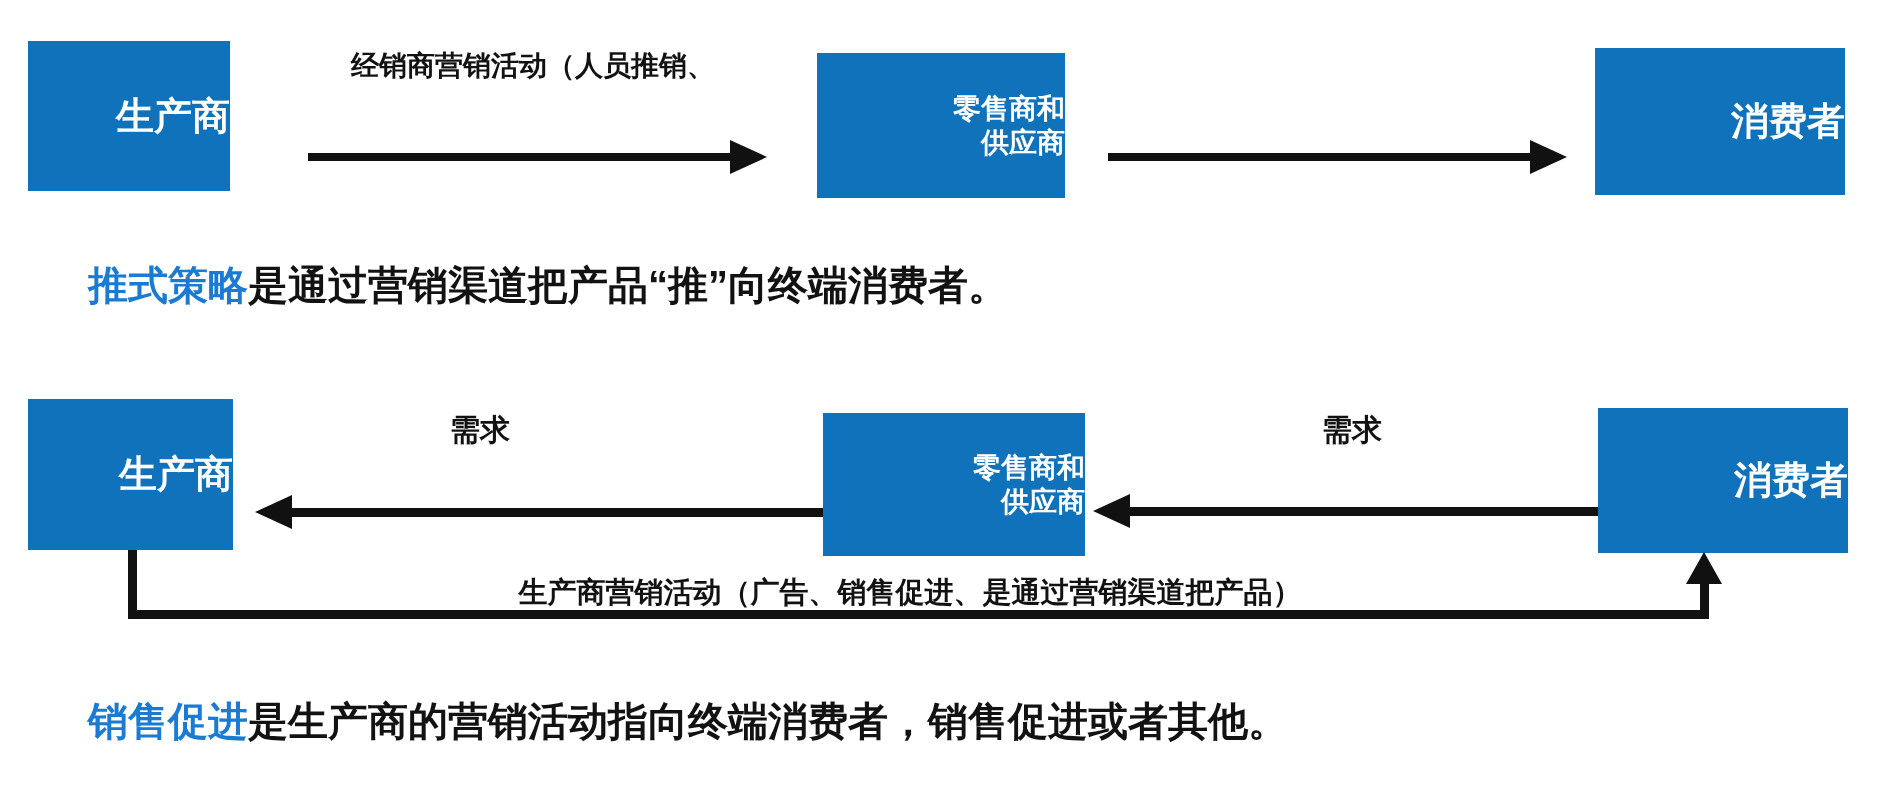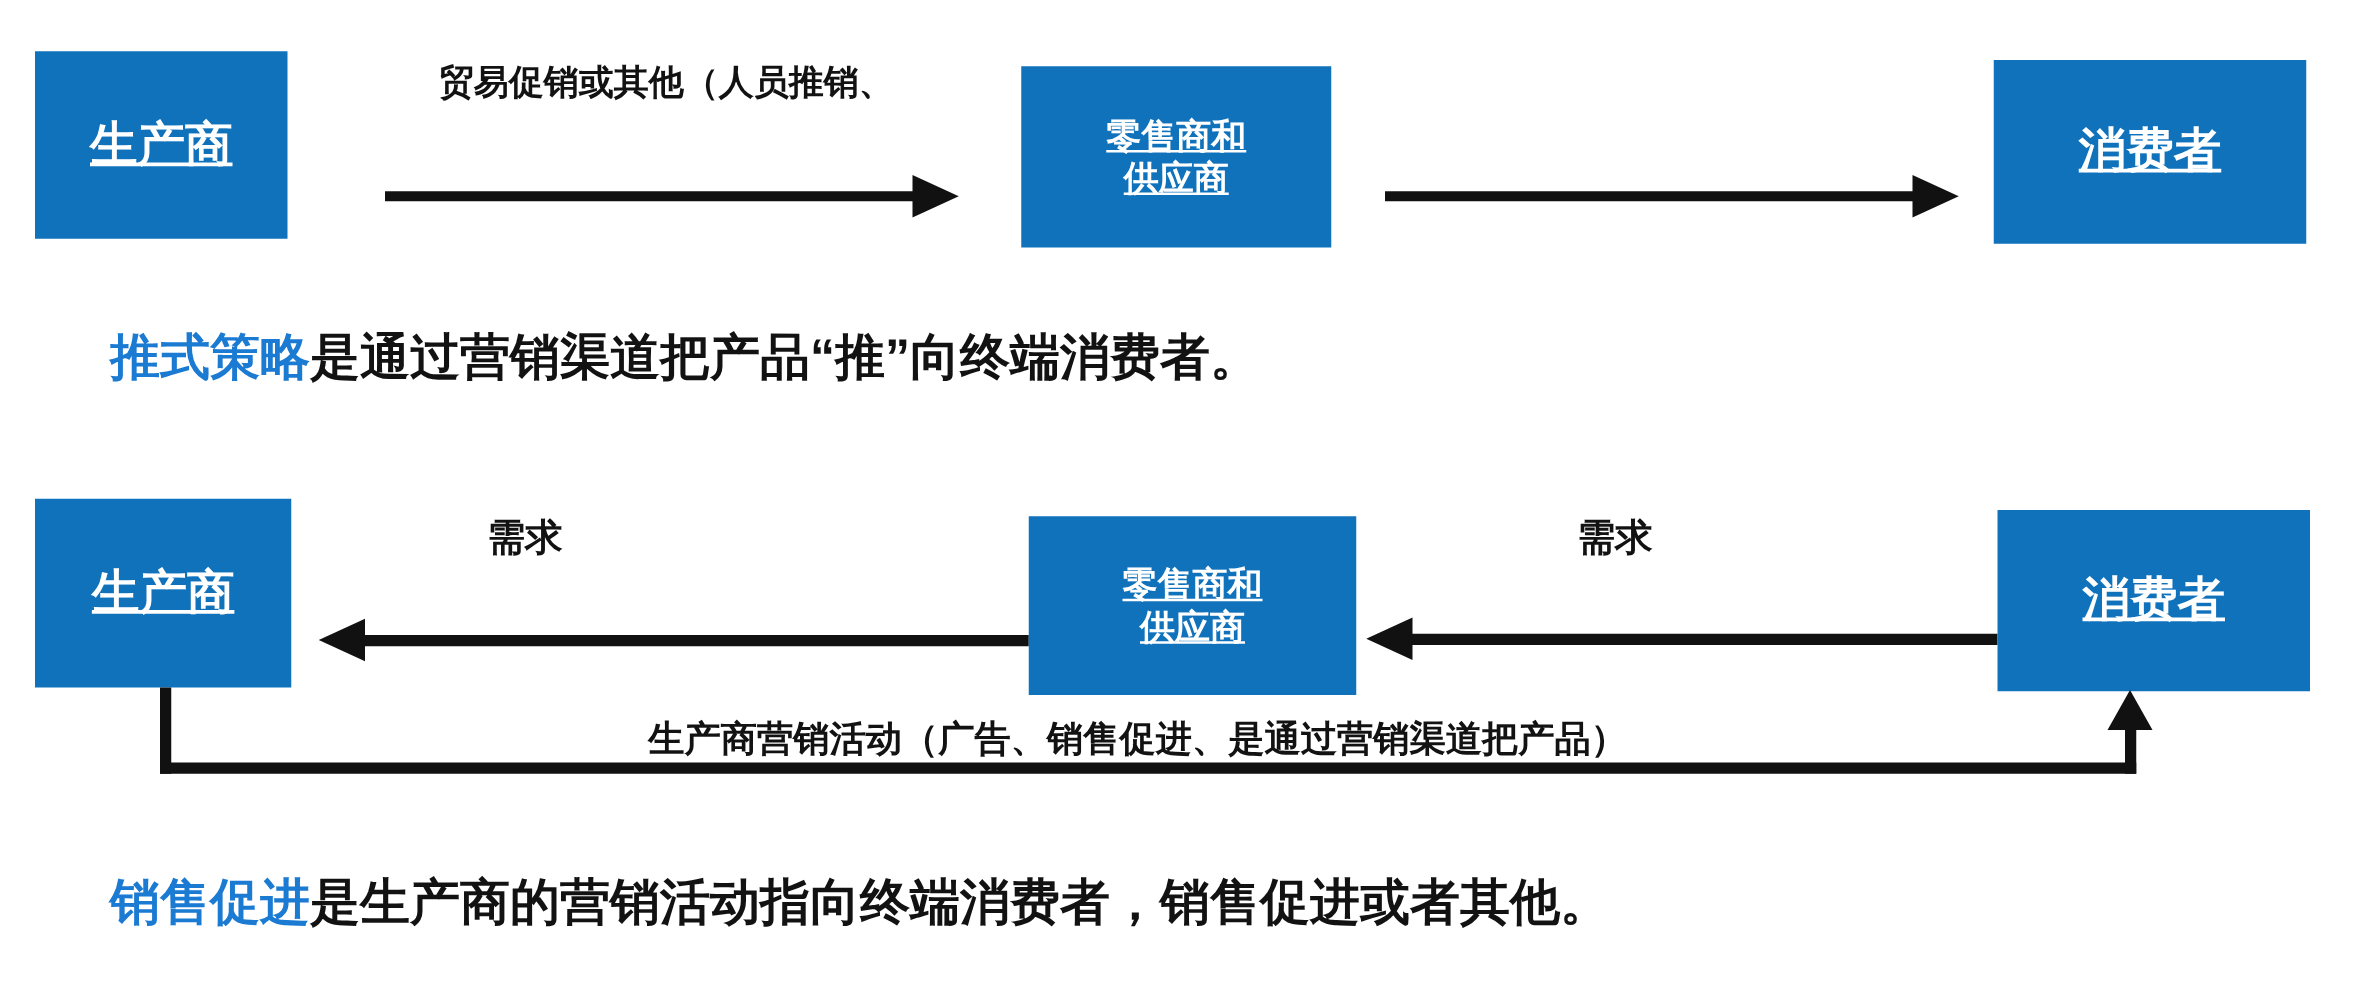--- a/index.html
+++ b/index.html
@@ -19,25 +19,24 @@
     font-family: "Liberation Sans", "DejaVu Sans", sans-serif;
     color: var(--ink);
   }
   .box {
     position: absolute;
     background: var(--box);
     color: #ffffff;
     font-weight: 700;
     display: flex;
     flex-direction: column;
-    align-items: center;
+    align-items: flex-end;
     justify-content: center;
     text-align: center;
     line-height: 1.18;
-    text-decoration: underline;
   }
   .box.one-line { font-size: 38px; }
   .box.two-line { font-size: 28px; }
   .arrow-line {
     position: absolute;
     background: var(--line);
   }
   .head { position: absolute; width: 0; height: 0; }
   .head.right {
     border-top: 17px solid transparent;
@@ -61,42 +60,42 @@
     font-size: 28px;
     line-height: 1.38;
     color: var(--ink);
     white-space: nowrap;
   }
   .demand-label {
     position: absolute;
     font-weight: 700;
     font-size: 30px;
     color: var(--ink);
-    text-align: left;
+    text-align: right;
   }
   .caption {
     position: absolute;
     font-weight: 700;
     font-size: 40px;
     white-space: nowrap;
     color: var(--ink);
   }
   .caption .term { color: var(--term); }
 </style>
 </head>
 <body>
 
 <div id="canvas">
 
   <div class="box one-line" style="left:28px; top:41px; width:202px; height:150px;">
     <span>生产商</span>
   </div>
 
   <div class="flow-label" style="left:250px; top:47px; width:566px;">
-    <div>贸易促销或其他（人员推销、</div>
+    <div>经销商营销活动（人员推销、</div>
   </div>
 
   <div>
     <div class="arrow-line" style="left:308px; top:153px; width:424px; height:8px;"></div>
     <div class="head right" style="left:730px; top:140px;"></div>
   </div>
 
   <div class="box two-line" style="left:817px; top:53px; width:248px; height:145px;">
     <span>零售商和</span>
     <span>供应商</span>

